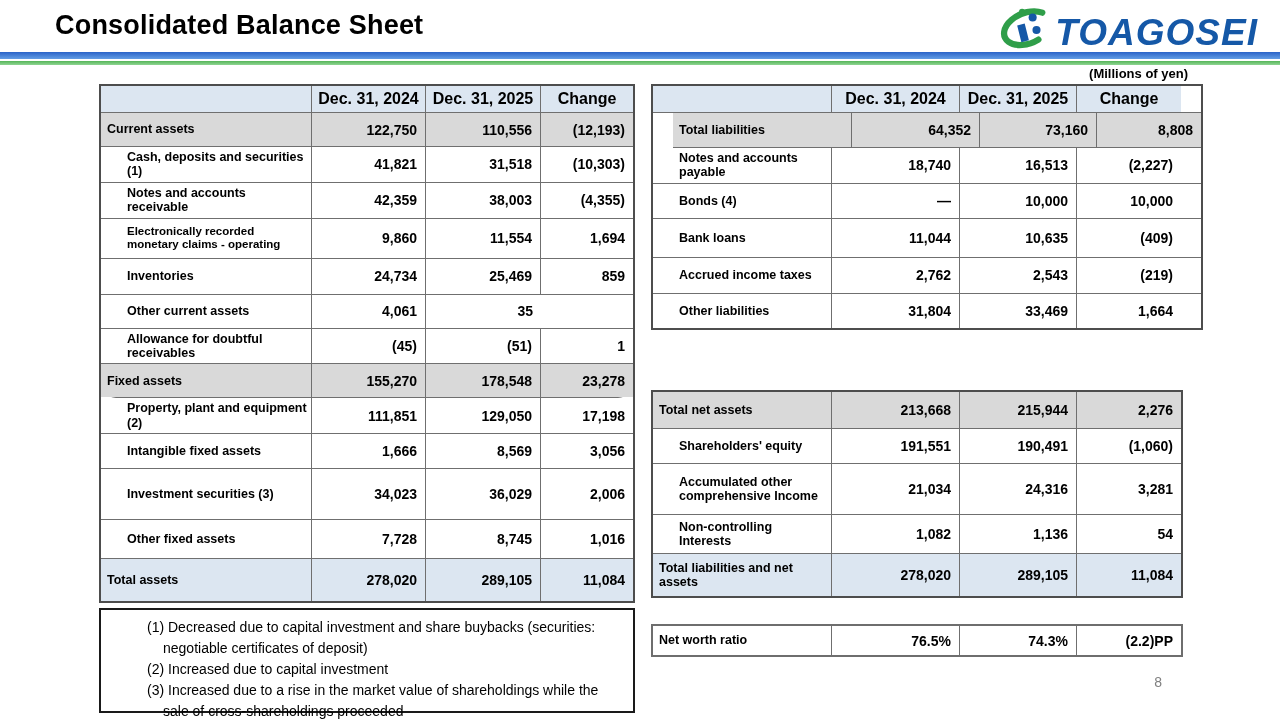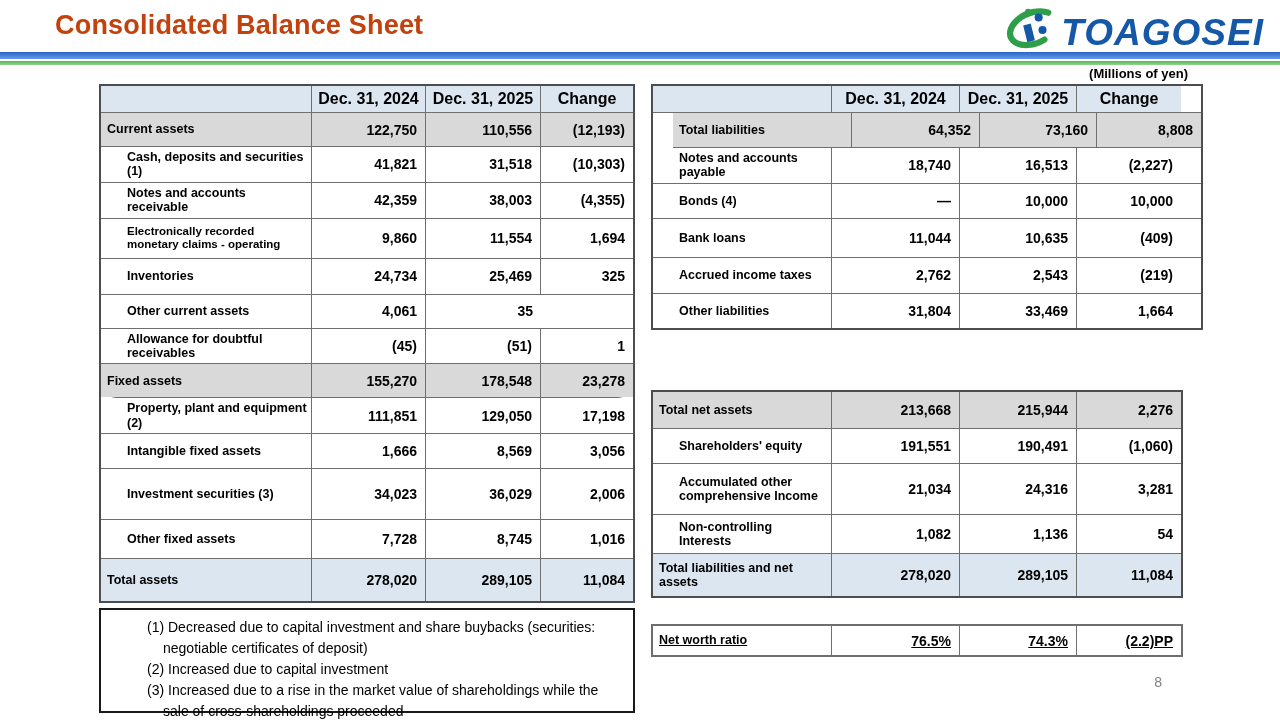--- a/index.html
+++ b/index.html
@@ -1,40 +1,40 @@
 <!DOCTYPE html>
 <html style="--header-bg: #dce6f1; --section-bg: #d9d9d9; --total-bg: #dce6f1; --logo-blue: #1558a7;"><head>
 <meta charset="utf-8">
 <style>
   * { box-sizing: border-box; margin: 0; padding: 0; }
   body { background: #ffffff; font-family: "Liberation Sans", sans-serif; }
   .slide { position: relative; width: 1280px; height: 720px; background: #ffffff; overflow: hidden; }
 
   .slide-title {
     position: absolute; left: 55px; top: 10px;
-    font-size: 27px; font-weight: bold; color: #c2410c; letter-spacing: 0.2px;
-  }
-  .logo { position: absolute; right: 10px; top: 5px; display: flex; align-items: center; }
+    font-size: 27px; font-weight: bold; color: #000000; letter-spacing: 0.2px;
+  }
+  .logo { position: absolute; right: 16px; top: 5px; display: flex; align-items: center; }
   .logo-text {
     font-size: 37px; font-weight: bold; font-style: italic;
     color: var(--logo-blue); letter-spacing: 1px; line-height: 1;
     padding-right: 6px;
   }
   .bar-blue  { position: absolute; left: 0; top: 52px; width: 1280px; height: 7px;
                background: linear-gradient(to bottom, #2a63c8, #639de5); }
   .bar-green { position: absolute; left: 0; top: 61px; width: 1280px; height: 4px;
                background: linear-gradient(to bottom, #55b558, #90d593); }
 
   .units-note { position: absolute; right: 92px; top: 66px; font-size: 13px; font-weight: bold; color: #000; }
 
   .fin-table { position: absolute; border: 2px solid #4d4d4d; background: #fff; }
   .t-assets      { left: 99px;  top: 84px; }
   .t-liabilities { left: 651px; top: 84px; }
   .t-netassets   { left: 651px; top: 390px; }
-  .t-networth    { left: 651px; top: 624px; border-color: #6e6e6e; text-decoration: underline; }
+  .t-networth    { left: 651px; top: 624px; border-color: #6e6e6e; }
 
   .trow { display: grid; }
   .trow:not(:last-child) { border-bottom: 1px solid #6f6f6f; }
   .tcell { display: flex; align-items: center; min-width: 0; }
   .tcell:not(:last-child) { border-right: 1px solid #6f6f6f; }
   .tcell.label { justify-content: flex-start; text-align: left;
                  padding: 3px 4px 3px 6px; font-size: 12.5px; font-weight: bold; line-height: 1.15; }
   .tcell.num   { justify-content: flex-end; text-align: right;
                  padding: 2px 8px 2px 2px; font-size: 14px; font-weight: bold; }
   .trow.header .tcell { justify-content: center; background: var(--header-bg);
@@ -107,21 +107,21 @@
       <div class="trow item small" style="grid-template-columns: 211px 114px 115px 92px; min-height: 40px;">
         <div class="tcell label">Electronically recorded monetary claims - operating</div>
         <div class="tcell num">9,860</div>
         <div class="tcell num">11,554</div>
         <div class="tcell num">1,694</div>
       </div>
       <div class="trow item" style="grid-template-columns: 211px 114px 115px 92px; min-height: 36px;">
         <div class="tcell label">Inventories</div>
         <div class="tcell num">24,734</div>
         <div class="tcell num">25,469</div>
-        <div class="tcell num">325</div>
+        <div class="tcell num">859</div>
       </div>
       <div class="trow item" style="grid-template-columns: 211px 114px 115px 92px; min-height: 34px;">
         <div class="tcell label">Other current assets</div>
         <div class="tcell num">4,061</div>
         <div class="tcell num">35</div>
       </div>
       <div class="trow item" style="grid-template-columns: 211px 114px 115px 92px; min-height: 34px;">
         <div class="tcell label">Allowance for doubtful receivables</div>
         <div class="tcell num">(45)</div>
         <div class="tcell num">(51)</div>

